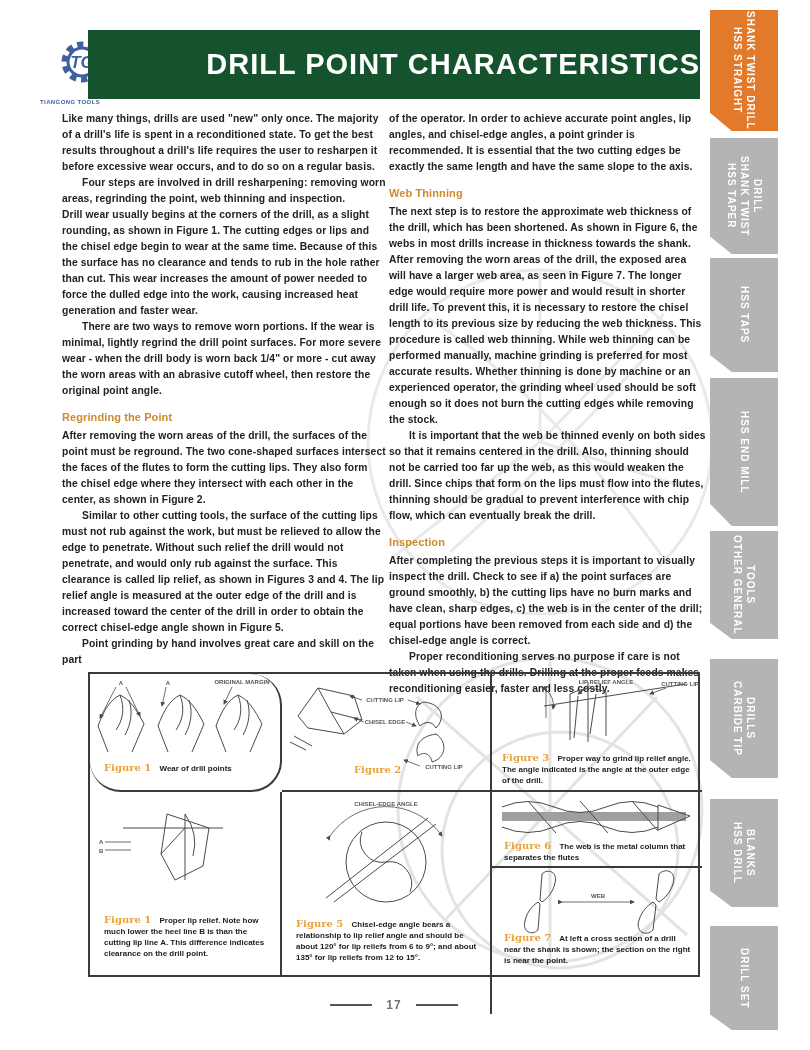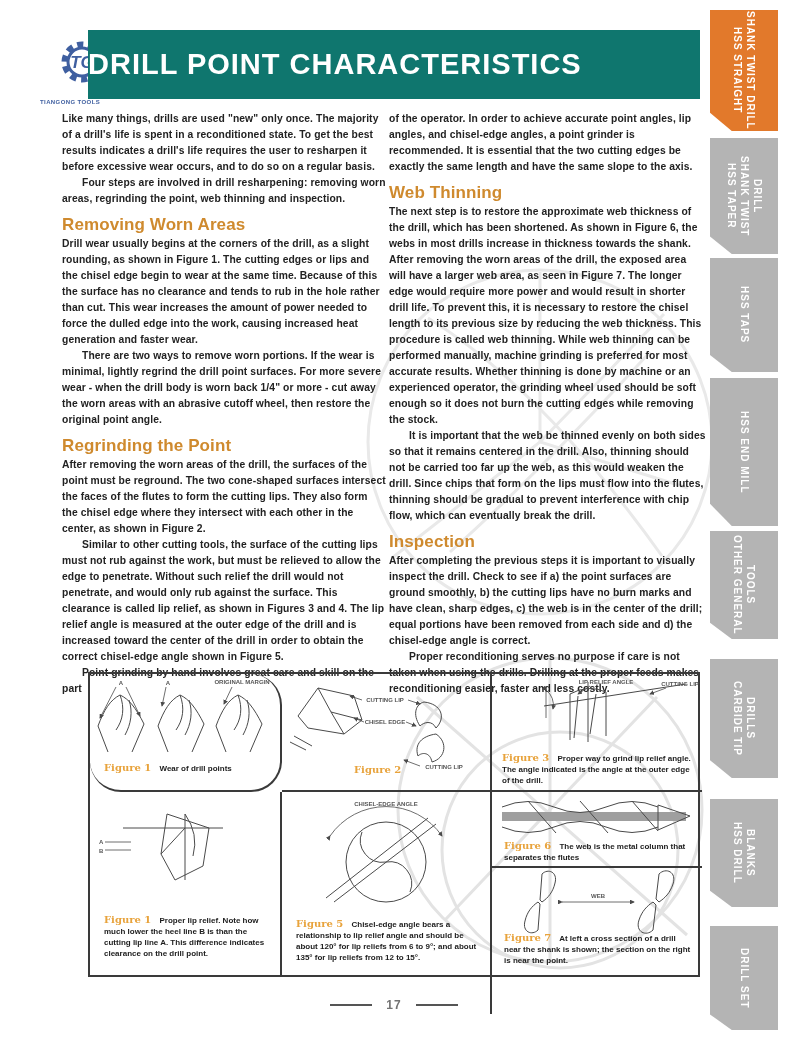--- a/index.html
+++ b/index.html
@@ -6,35 +6,35 @@
   body{
     width:810px;height:1050px;position:relative;overflow:hidden;
     background:#ffffff;
     font-family:"Liberation Sans",sans-serif;
   }
   
   .wm{position:absolute;z-index:0;pointer-events:none;}
   
   .banner{
     position:absolute;left:88px;top:30px;width:612px;height:69px;
-    background:#0f766e;z-index:2;
-    display:flex;align-items:center;justify-content:flex-start;
+    background:#14532d;z-index:2;
+    display:flex;align-items:center;justify-content:flex-end;
   }
   .banner h1{
     margin:0;color:#ffffff;font-size:29px;font-weight:bold;letter-spacing:1px;
     font-family:"Liberation Sans",sans-serif;
   }
   .logo{position:absolute;left:40px;top:36px;width:84px;z-index:2;text-align:center;}
   .logo .cap{font-size:6px;font-weight:bold;color:#3f5fa0;letter-spacing:.4px;margin-top:1px;}
   
   .col{position:absolute;top:111px;z-index:2;color:#222;
        font-size:10.3px;font-weight:600;line-height:16px;letter-spacing:.1px;}
   .col p{margin:0;}
   .col p.ind{text-indent:20px;}
-  .col h3{margin:10px 0 3px 0;font-size:17px;font-weight:bold;color:#cf8a2e;}
+  .col h3{margin:10px 0 3px 0;font-size:11px;font-weight:bold;color:#cf8a2e;}
   
   .figtable{position:absolute;left:88px;top:672px;width:612px;height:305px;
             border:2px solid #3a3a3a;z-index:2;box-sizing:border-box;}
   .cell{position:absolute;box-sizing:border-box;}
   .b-r{border-right:2px solid #3a3a3a;}
   .b-b{border-bottom:2px solid #3a3a3a;}
   .cap{position:absolute;font-size:8px;line-height:11px;color:#1c1c1c;font-weight:600;}
   .figlbl{color:#e8a33c;font-weight:bold;font-size:10px;font-family:"DejaVu Serif",serif;
           margin-right:6px;white-space:nowrap;}
   .sk path,.sk line,.sk circle,.sk polyline{fill:none;stroke:#4a4a4a;stroke-width:1;}
@@ -98,23 +98,22 @@
     <text x="28" y="32" text-anchor="middle" font-size="17" font-style="italic" font-weight="bold" fill="#3f5fa0" font-family="Liberation Sans,sans-serif">TG</text>
   </svg>
   <div class="cap">TIANGONG TOOLS</div>
 </div>
 
 <div class="banner">
   <h1>DRILL POINT CHARACTERISTICS</h1>
 </div>
 
 <div class="col" style="left:62px;width:324px;">
-  <p>Like many things, drills are used "new" only once. The majority of a drill's life is spent in a reconditioned state. To get the best results indicates a drill's life requires the user to resharpen it before excessive wear occurs, and to do so on a regular basis.</p>
+  <p>Like many things, drills are used "new" only once. The majority of a drill's life is spent in a reconditioned state. To get the best results throughout a drill's life requires the user to resharpen it before excessive wear occurs, and to do so on a regular basis.</p>
   <p class="ind">Four steps are involved in drill resharpening: removing worn areas, regrinding the point, web thinning and inspection.</p>
-  <h3>Removing Worn Areas</h3>
   <p>Drill wear usually begins at the corners of the drill, as a slight rounding, as shown in Figure 1. The cutting edges or lips and the chisel edge begin to wear at the same time. Because of this the surface has no clearance and tends to rub in the hole rather than cut. This wear increases the amount of power needed to force the dulled edge into the work, causing increased heat generation and faster wear.</p>
   <p class="ind">There are two ways to remove worn portions. If the wear is minimal, lightly regrind the drill point surfaces. For more severe wear - when the drill body is worn back 1/4" or more - cut away the worn areas with an abrasive cutoff wheel, then restore the original point angle.</p>
   <h3>Regrinding the Point</h3>
   <p>After removing the worn areas of the drill, the surfaces of the point must be reground. The two cone-shaped surfaces intersect the faces of the flutes to form the cutting lips. They also form the chisel edge where they intersect with each other in the center, as shown in Figure 2.</p>
   <p class="ind">Similar to other cutting tools, the surface of the cutting lips must not rub against the work, but must be relieved to allow the edge to penetrate. Without such relief the drill would not penetrate, and would only rub against the surface. This clearance is called lip relief, as shown in Figures 3 and 4. The lip relief angle is measured at the outer edge of the drill and is increased toward the center of the drill in order to obtain the correct chisel-edge angle shown in Figure 5.</p>
   <p class="ind">Point grinding by hand involves great care and skill on the part</p>
 </div>
 
 <div class="col" style="left:389px;width:317px;">
   <p>of the operator. In order to achieve accurate point angles, lip angles, and chisel-edge angles, a point grinder is recommended. It is essential that the two cutting edges be exactly the same length and have the same slope to the axis.</p>

